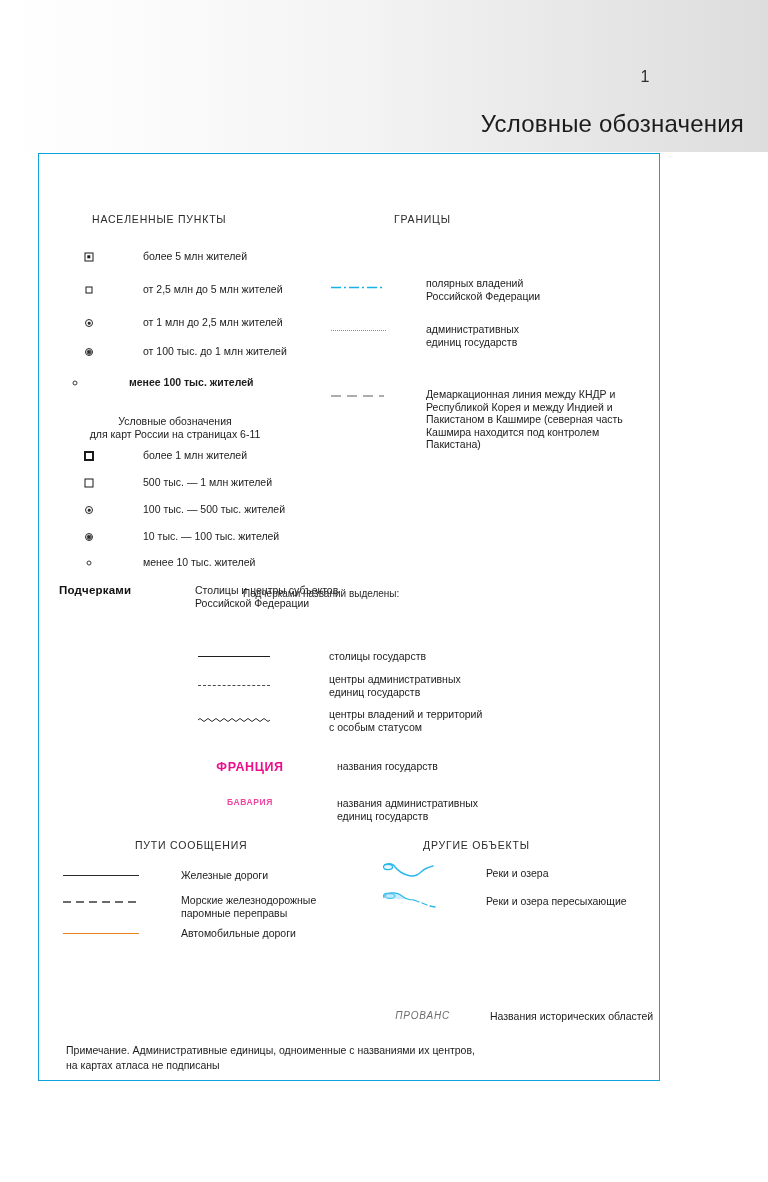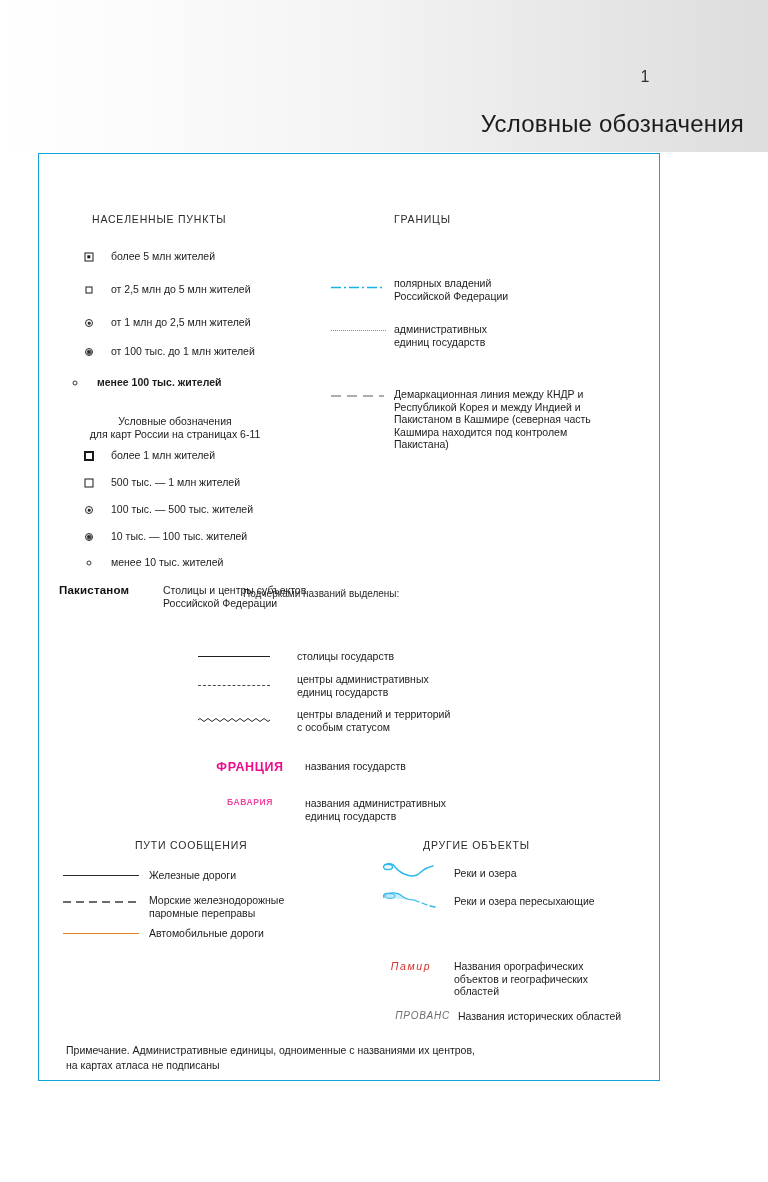--- a/index.html
+++ b/index.html
@@ -29,21 +29,21 @@
   .frame{
     position:absolute;left:38px;top:153px;width:622px;height:928px;
     border:1.6px solid #0fa3dd;background:#ffffff;box-sizing:border-box;
   }
 
   
   .sec-title{
     position:absolute;font-size:10.5px;letter-spacing:.8px;color:#2a2a2a;
     white-space:nowrap;
   }
-  .row{position:absolute;display:flex;align-items:flex-start;}
+  .row{position:absolute;display:flex;align-items:flex-start;gap:32px;}
   .row .lbl{
     font-size:10.5px;line-height:12.6px;color:#1c1c1c;white-space:pre-line;
   }
   .sym{
     position:relative;flex:0 0 auto;display:flex;align-items:center;justify-content:center;
   }
 
   
   .pt{position:relative;width:22px;height:14px;}
   .pt i{position:absolute;left:50%;top:50%;transform:translate(-50%,-50%);box-sizing:border-box;}
@@ -204,21 +204,21 @@
   <div class="row" style="left:78px;top:556px;width:280px;">
     <span class="sym">
       <span class="pt">
           <i class="ci-small"></i>
         </span>
     </span>
     <span class="lbl" style="margin-left:11px;">менее 10 тыс. жителей</span>
   </div>
 
   <div class="row" style="left:59px;top:584px;width:330px;">
-    <span class="city-name" style="width:104px;">Пакистаном</span>
+    <span class="city-name" style="width:104px;">Подчерками</span>
     <span class="lbl">Столицы и центры субъектов
 Российской Федерации</span>
   </div>
 
   <div class="sec-title" style="left:237px;top:588px;font-size:10px;letter-spacing:0;padding-left:6px;">Подчерками названий выделены:</div>
 
   <div class="row" style="left:197px;top:650px;width:330px;">
     <span class="sym" style="width:74px;padding-top:6px;">
       <span class="line thickline" style="width:72px;"></span>
     </span>
@@ -331,28 +331,20 @@
       <svg width="62" height="22" viewBox="0 0 62 22">
         <path d="M4 8 q-2 -5 5 -5 q9 -1 13 3 q5 4 12 4" fill="#cfeefb" stroke="#2bb8ea" stroke-width="1.2"></path>
         <path d="M34 10 l5 2 M42 13 l5 2 M50 16 l5 1" stroke="#2bb8ea" stroke-width="1.3" stroke-linecap="round" fill="none"></path>
         <ellipse cx="10" cy="6" rx="5" ry="2.4" fill="#bfe8fa" stroke="#2bb8ea" stroke-width="1"></ellipse>
       </svg>
     </span>
     <span class="lbl" style="margin-left:4px;padding-top:5px;">Реки и озера пересыхающие</span>
   </div>
 
 
-  <div class="row" style="left:372px;top:960px;width:290px;">
-    <span class="sym" style="width:78px;justify-content:center;">
-      <span class="oro-name">Памир</span>
-    </span>
-    <span class="lbl" style="margin-left:4px;">Названия орографических
-объектов и географических
-областей</span>
-  </div>
 
   <div class="row" style="left:372px;top:1010px;width:290px;">
     <span class="sym" style="width:78px;justify-content:flex-end;">
       <span class="hist-name">ПРОВАНС</span>
     </span>
     <span class="lbl" style="margin-left:8px;">Названия исторических областей</span>
   </div>
 
   <div class="note" style="left:66px;top:1043px;width:560px;">Примечание. Административные единицы, одноименные с названиями их центров,
 на картах атласа не подписаны</div>

